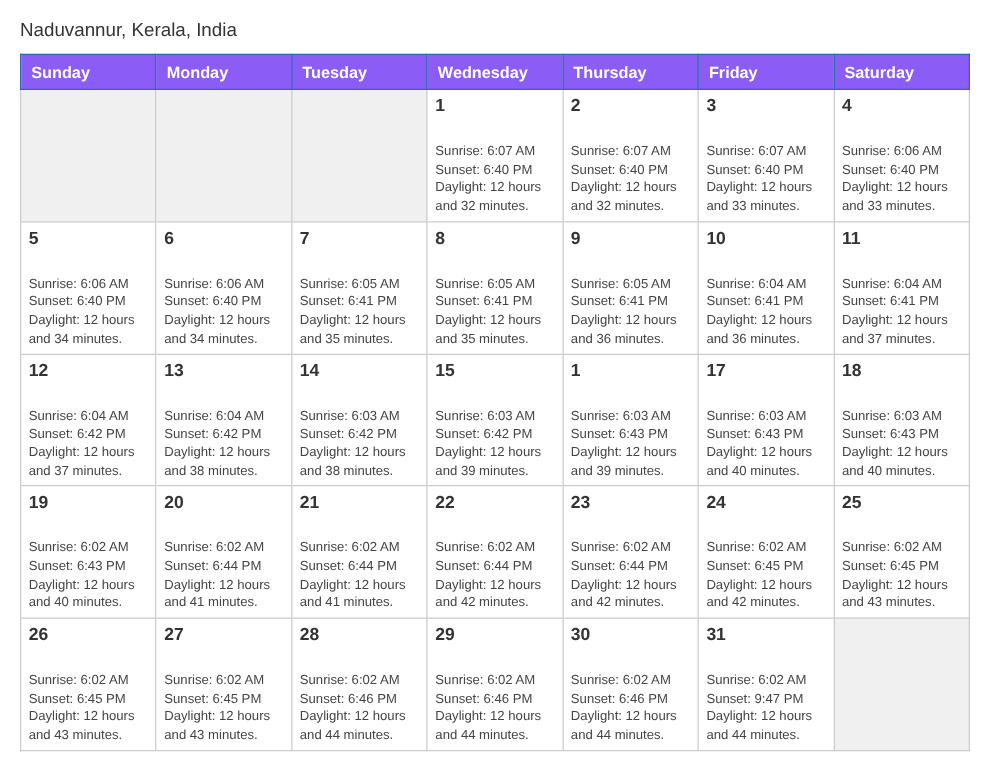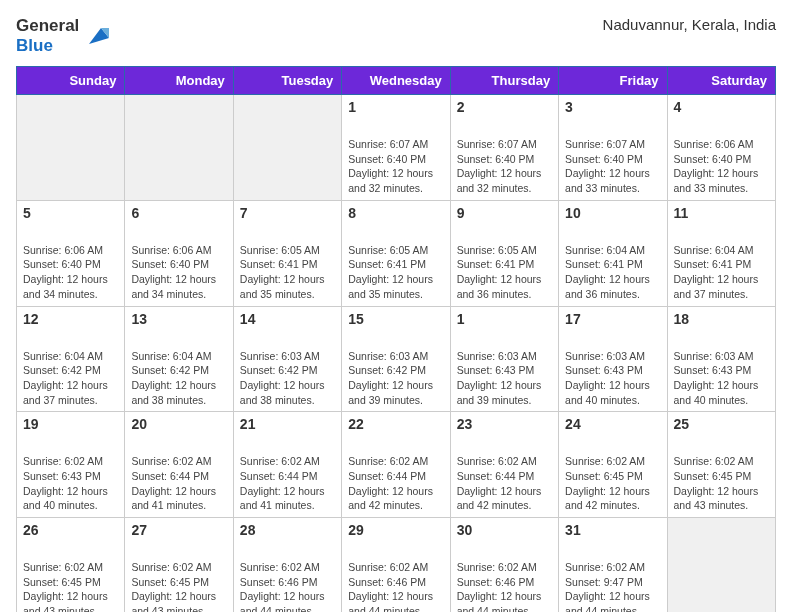--- a/index.html
+++ b/index.html
@@ -32,23 +32,23 @@
       font-size: 15px;
       color: #333;
       font-weight: normal;
     }
     .calendar {
       width: 100%;
       border-collapse: collapse;
       font-size: 11px;
     }
     .calendar th {
-      background: #6d28d9;
+      background: #8b5cf6;
       color: #fff;
-      text-align: right;
+      text-align: left;
       padding: 6px 8px;
       font-size: 13px;
       font-weight: bold;
       border: 1px solid #2a6aaa;
     }
     .calendar td {
       border: 1px solid #ccc;
       vertical-align: top;
       padding: 4px 6px;
       width: 108px;
@@ -71,34 +71,20 @@
       margin-top: 22px;
     }
     .week-row td {
       height: 90px;
     }
   </style>
 </head>
 <body>
 
 <div class="header">
-  <div class="logo">
-    <div>
-      <div style="display:flex;align-items:center;">
-        <div>
-          <span style="display:block;font-size:17px;font-weight:bold;color:#333;">General</span>
-          <span style="display:block;font-size:17px;font-weight:bold;color:#1a6fc4;">Blue</span>
-        </div>
-        <svg width="32" height="32" viewBox="0 0 32 32" style="margin-left:2px;">
-          <polygon points="8,24 20,8 28,18" fill="#1a6fc4"></polygon>
-          <polygon points="20,8 28,18 28,8" fill="#6aaedc"></polygon>
-        </svg>
-      </div>
-    </div>
-  </div>
   <div class="title-block">
     <div class="location">Naduvannur, Kerala, India</div>
   </div>
 </div>
 
 <table class="calendar">
   <thead>
     <tr>
       <th>Sunday</th>
       <th>Monday</th>

